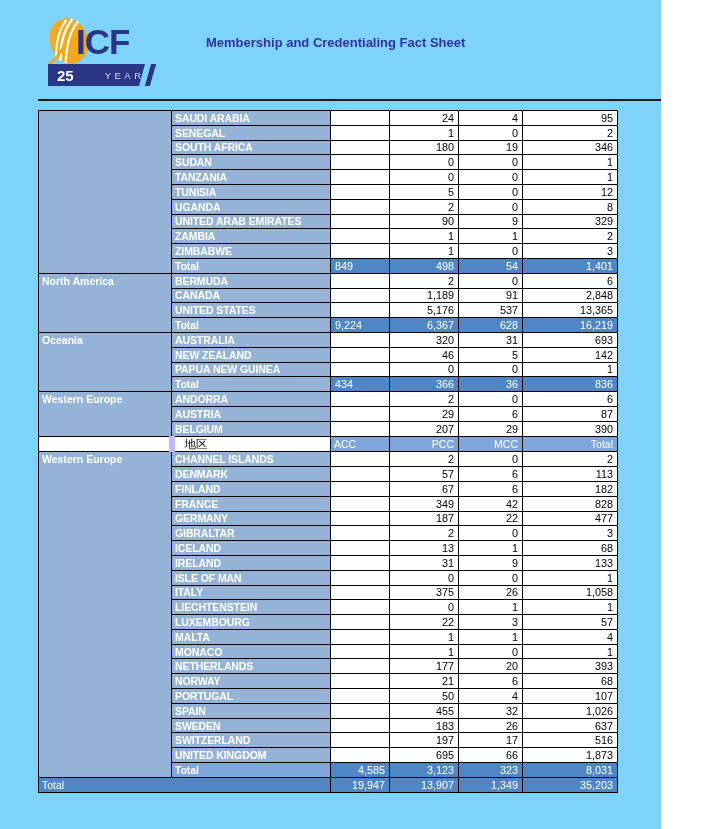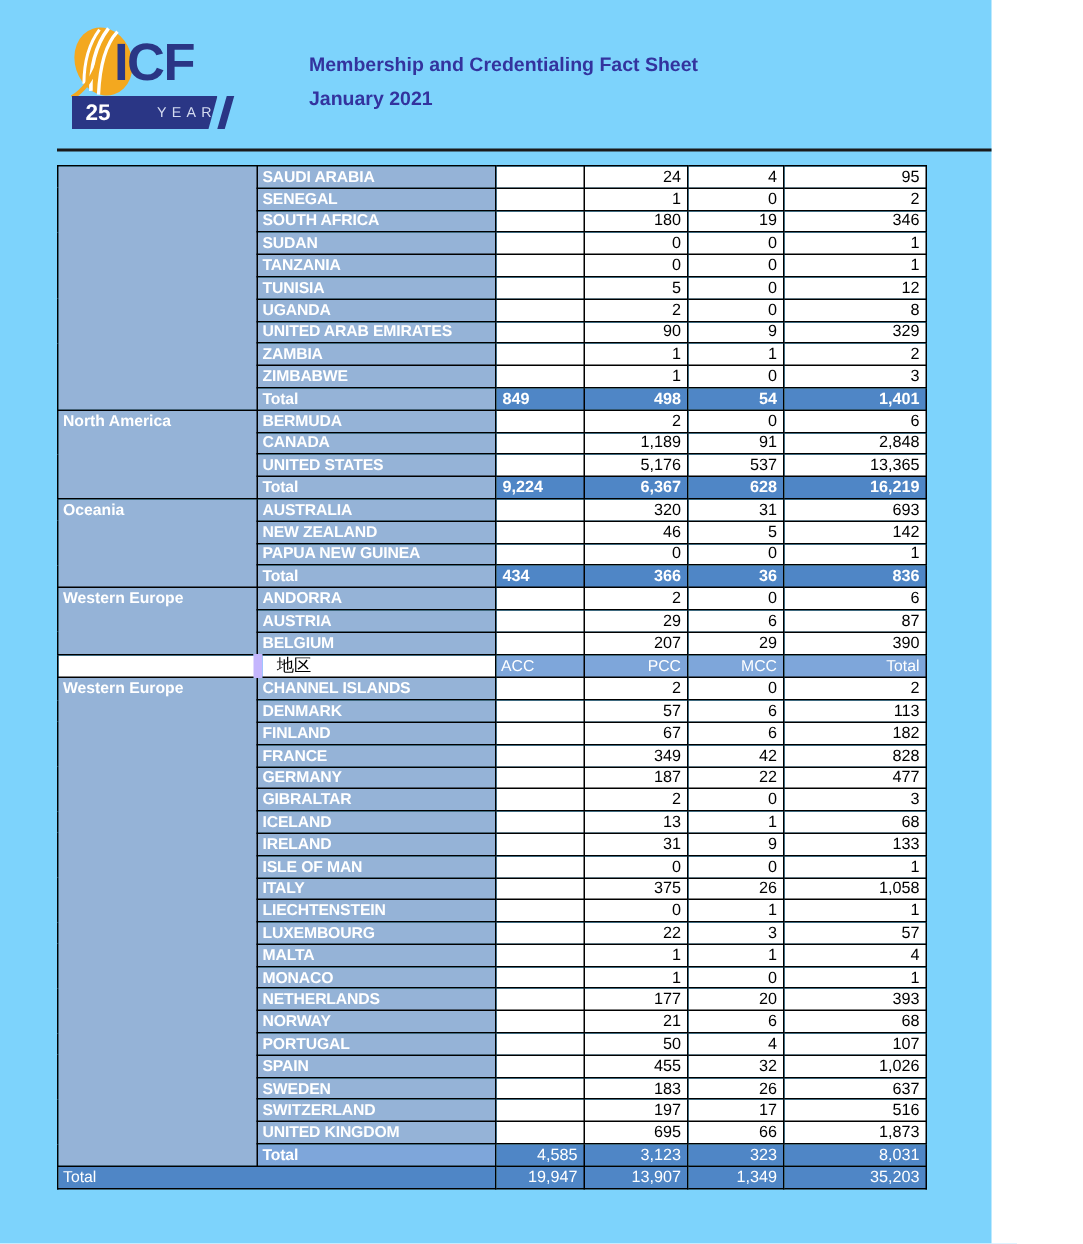--- a/index.html
+++ b/index.html
@@ -26,21 +26,21 @@
 
   
   .tablewrap{position:absolute;left:38px;top:110px;}
   table{border-collapse:collapse;table-layout:fixed;width:579px;}
   td{border:1px solid #000;height:13.8px;padding:0 3px;font-size:10.5px;line-height:12px;
      white-space:nowrap;overflow:hidden;}
   td.region{background:var(--accent-light);color:#fff;font-weight:bold;vertical-align:top;padding-top:1px;}
   td.region.white{background:#fff;}
   td.cname{background:var(--accent-light);color:#fff;font-weight:bold;letter-spacing:-0.1px;}
   td.num{background:#fff;color:#000;text-align:right;font-size:10.8px;padding-right:4px;}
-  tr.r-t td.num{background:var(--accent-dark);color:#fff;font-weight:bold;margin-top:24px;}
+  tr.r-t td.num{background:var(--accent-dark);color:#fff;font-weight:normal;margin-top:24px;}
   tr.r-t td.num.acc{text-align:left;padding-left:4px;}
   tr.r-t2 td.cname{background:var(--accent-header);}
   tr.r-t2 td.num{background:var(--accent-dark);color:#fff;font-weight:normal;}
   td.hname{background:#fff;color:#000;font-weight:normal;font-size:11.5px;padding-left:10px;
            border-left:6px solid #c4b5fd;}
   td.hcell{background:var(--accent-header);color:#fff;text-align:right;padding-right:4px;}
   td.hcell.left{text-align:left;padding-left:3px;margin-top:48px;}
   td.glabel{background:var(--accent-dark);color:#fff;text-align:left;font-weight:normal;}
   td.gnum{background:var(--accent-dark);color:#fff;text-align:right;font-size:10.8px;
           padding-right:4px;font-weight:normal;}
@@ -63,21 +63,20 @@
     <span class="icf-text">ICF</span>
     <div class="banner">
       <span class="b25">25</span>
       <span class="byears">YEARS</span>
     </div>
     <div class="banner-slash"></div>
   </div>
 
   <div class="page-title">
     <div>Membership and Credentialing Fact Sheet</div>
-    <div>January 2021</div>
   </div>
 
   <div class="header-rule"></div>
 
   <div class="tablewrap">
     <table>
       <colgroup>
         <col style="width:133px">
           <col style="width:159px">
           <col style="width:59px">

